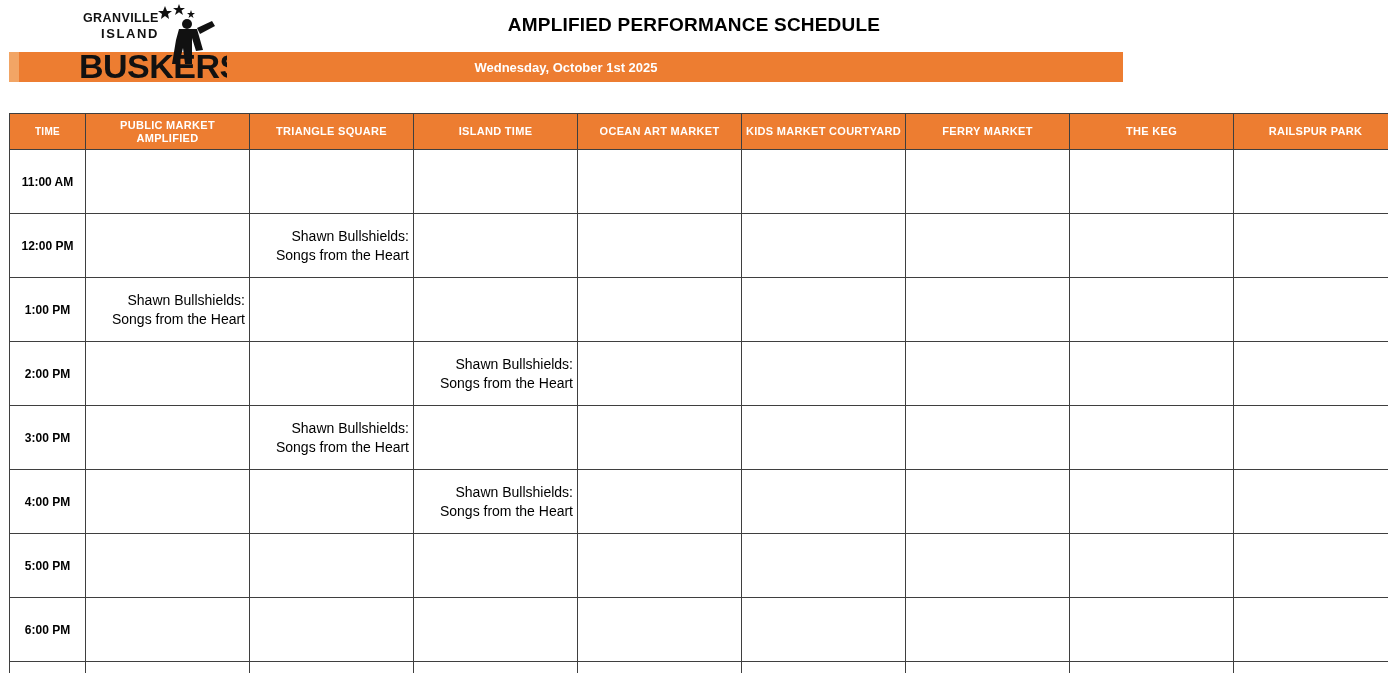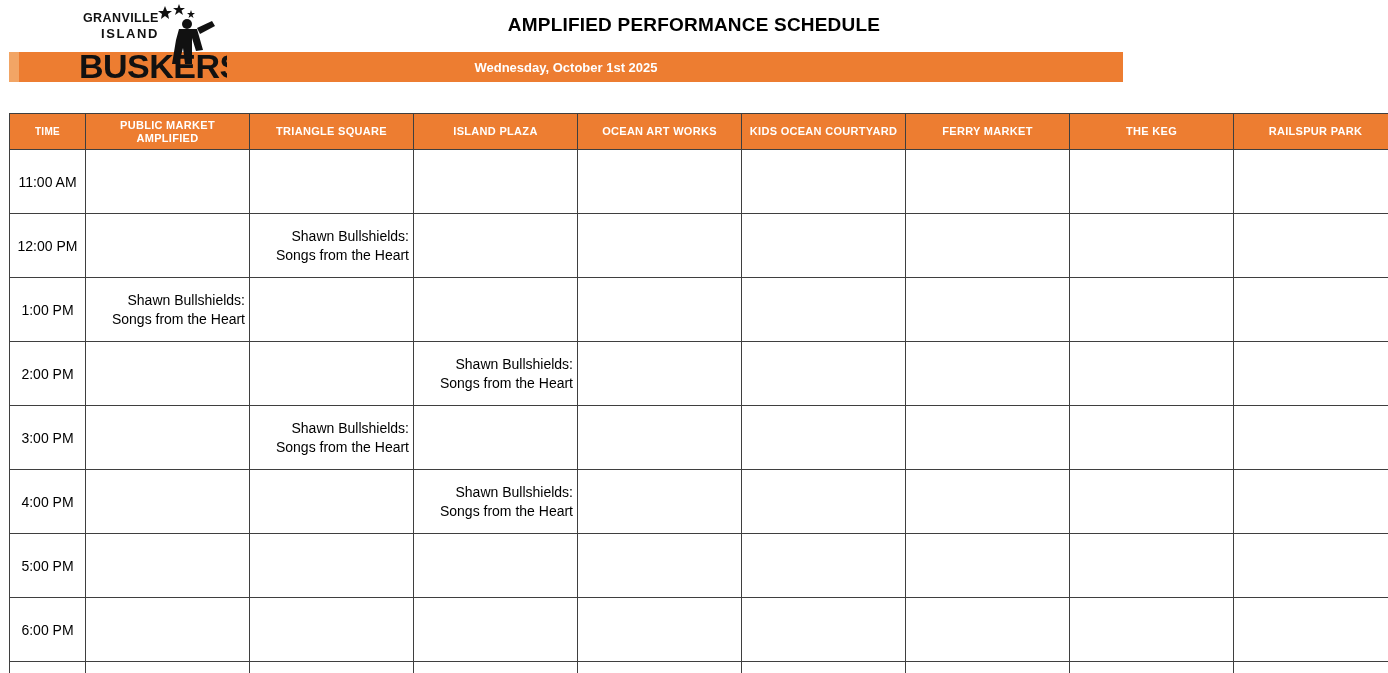--- a/index.html
+++ b/index.html
@@ -109,22 +109,22 @@
     font-weight: bold;
     letter-spacing: 0.3px;
     height: 31px;
     line-height: 13px;
     padding: 2px 3px;
   }
   table.schedule thead th.time-head {
     font-size: 10px;
   }
   table.schedule tbody td.time-cell {
-    font-size: 14px;
-    font-weight: normal;
+    font-size: 12px;
+    font-weight: bold;
     height: 59px;
   }
   table.schedule tbody td.slot {
     font-size: 14px;
     line-height: 19px;
     padding: 2px 4px;
     height: 59px;
   }
   .slot span { display: block; text-align: right; }
 
@@ -183,23 +183,23 @@
         <col class="c-venue">
           <col class="c-venue">
           <col class="c-venue">
           <col class="c-venue">
       </colgroup>
       <thead>
         <tr>
           <th class="time-head">TIME</th>
           <th>PUBLIC MARKET AMPLIFIED</th>
           <th>TRIANGLE SQUARE</th>
-          <th>ISLAND PLAZA</th>
-          <th>OCEAN ART WORKS</th>
-          <th>KIDS OCEAN COURTYARD</th>
+          <th>ISLAND TIME</th>
+          <th>OCEAN ART MARKET</th>
+          <th>KIDS MARKET COURTYARD</th>
           <th>FERRY MARKET</th>
           <th>THE KEG</th>
           <th>RAILSPUR PARK</th>
         </tr>
       </thead>
       <tbody>
           <tr>
             <td class="time-cell">11:00 AM</td>
             <td class="slot"></td>
             <td class="slot"></td>

